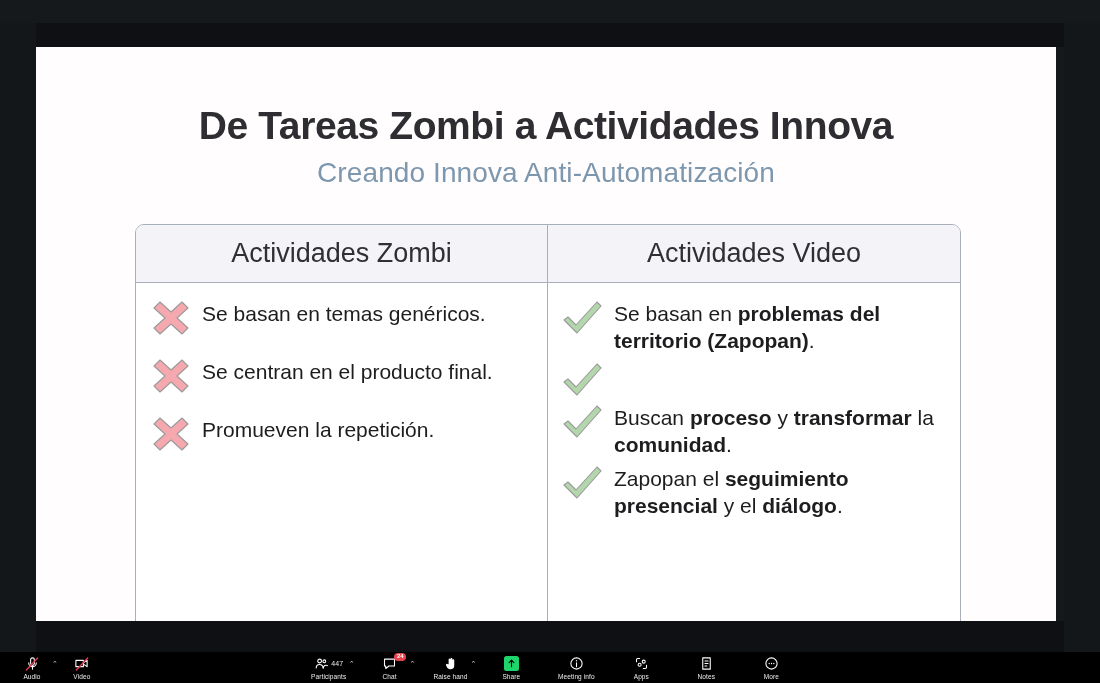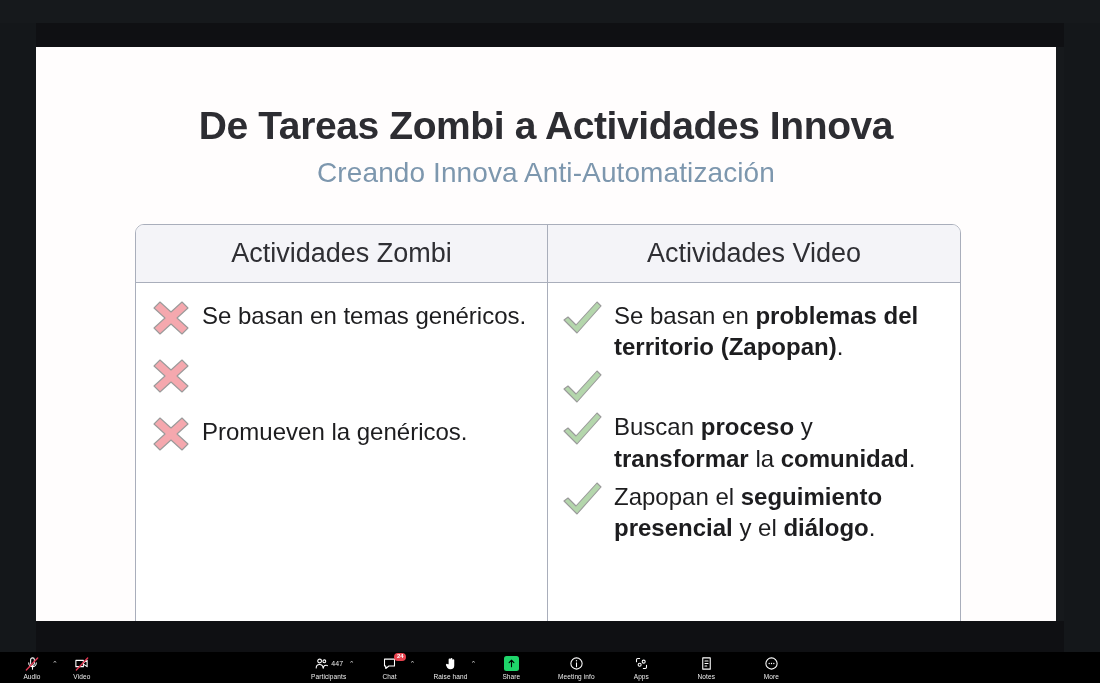--- a/index.html
+++ b/index.html
@@ -97,21 +97,21 @@
     padding: 14px 10px 10px 14px;
     min-width: 0;
   }
   .col-cell.left-col { border-right: 1.6px solid #a9aebb; }
 
   .bullet-list { list-style: none; }
   .bullet-item {
     display: flex;
     align-items: flex-start;
     gap: 10px;
-    font-size: 24px;
+    font-size: 21px;
     line-height: 1.30;
     color: #1d1d1f;
   }
   .bullet-item .txt { padding-top: 3px; }
   .bullet-item .txt b { font-weight: bold; }
 
   
   .col-cell.left-col  .bullet-item { margin-bottom: 20px; }
   .col-cell.right-col .bullet-item { margin-bottom: 4px; }
 
@@ -177,28 +177,29 @@
                   </svg>
                 </span>
                 <span class="txt"><span>Se basan en temas genéricos.</span></span>
               </li>
               <li class="bullet-item">
                 <span style="flex: 0 0 auto;">
                   <svg class="mark-icon" viewBox="0 0 42 38">
                     <path d="M10 5 L21 15 L32 5 L38 11 L27 21 L38 31 L32 37 L21 27 L10 37 L4 31 L15 21 L4 11 Z" fill="#f5a8ae" stroke="#9a9a9a" stroke-width="1.1" stroke-linejoin="round"></path>
                   </svg>
                 </span>
+                <span class="txt"><span>Se centran en el producto final.</span></span>
               </li>
               <li class="bullet-item">
                 <span style="flex: 0 0 auto;">
                   <svg class="mark-icon" viewBox="0 0 42 38">
                     <path d="M10 5 L21 15 L32 5 L38 11 L27 21 L38 31 L32 37 L21 27 L10 37 L4 31 L15 21 L4 11 Z" fill="#f5a8ae" stroke="#9a9a9a" stroke-width="1.1" stroke-linejoin="round"></path>
                   </svg>
                 </span>
-                <span class="txt"><span>Promueven la genéricos.</span></span>
+                <span class="txt"><span>Promueven la repetición.</span></span>
               </li>
             </ul>
         </div>
         <div class="col-cell right-col">
           <ul class="bullet-list" id="list-innova">
               <li class="bullet-item">
                 <span style="flex: 0 0 auto;">
                   <svg class="mark-icon" viewBox="0 0 42 38">
                     <path d="M6 20 L14 28 L35 5 L39 9 L15 36 L2 23 Z" fill="#b4d6ac" stroke="#9a9a9a" stroke-width="1.1" stroke-linejoin="round"></path>
                   </svg>

